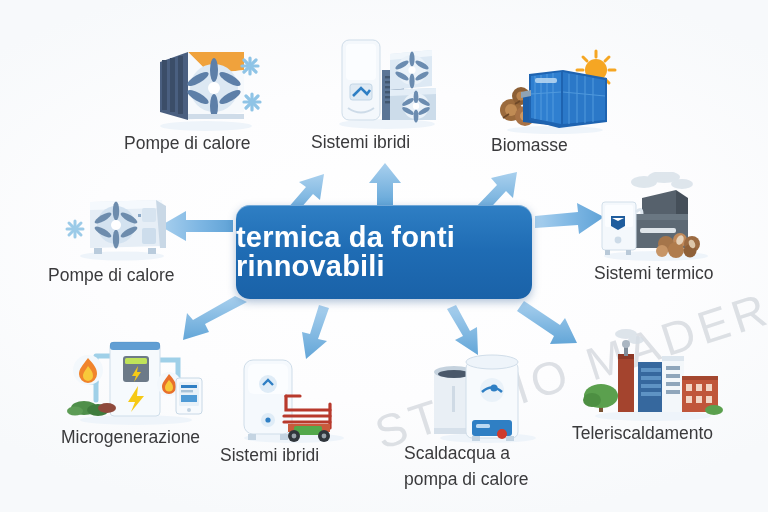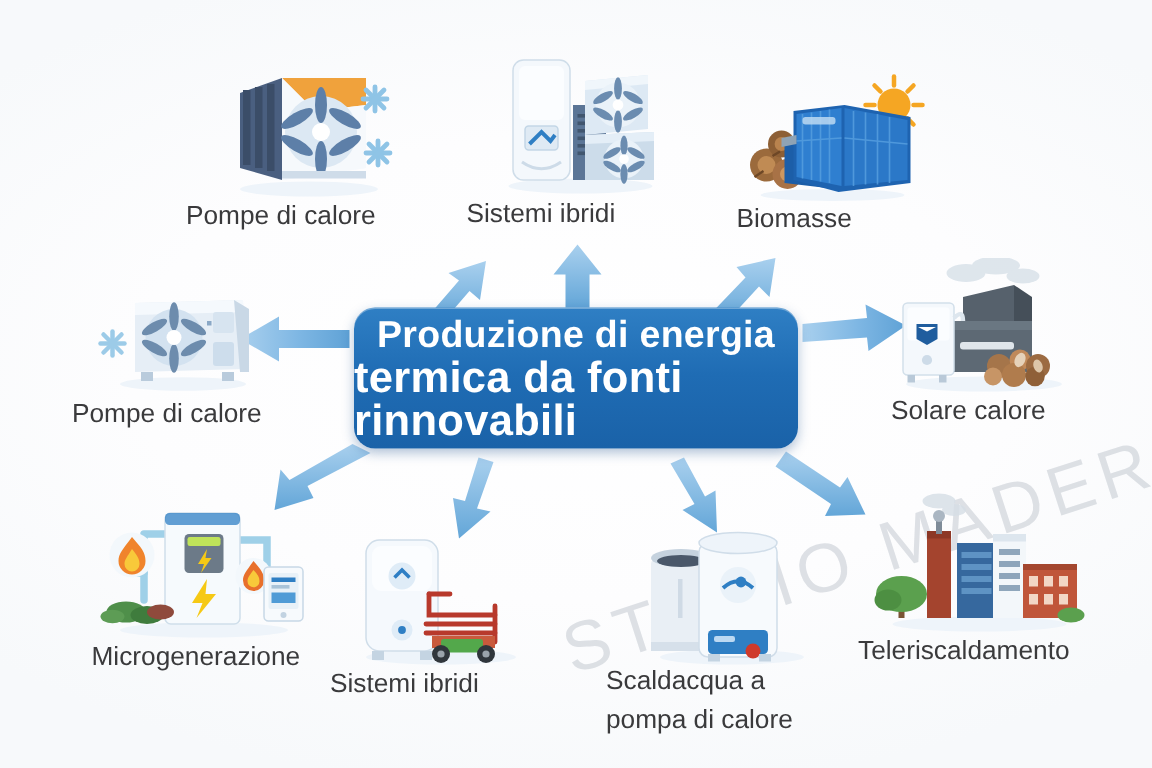--- a/index.html
+++ b/index.html
@@ -99,21 +99,20 @@
     </g>
 
     <g>
       <path d="M524,301 L560,325 L565,318 L577,343 L550,344 L554,336 L517,311 Z" fill="url(#agr2)"></path>
     </g>
   </svg>
 
   <div class="watermark">STUDIO MADERA</div>
 
   <div id="center-box">
-    <div class="l1">Produzione di energia</div>
     <div class="l2">termica da fonti rinnovabili</div>
   </div>
 
   <div class="node" style="left:148px;top:40px;">
     <svg width="118" height="92">
       <ellipse cx="58" cy="86" rx="46" ry="5" fill="#eef4fa"></ellipse>
       <path d="M12,22 L40,12 L40,80 L12,72 Z" fill="#4a5f80"></path>
       <path d="M40,12 L96,12 L96,72 L40,80 Z" fill="#f3f7fb"></path>
       <path d="M40,12 L96,12 L96,30 L62,34 Z" fill="#f0a23c"></path>
       <path d="M62,34 L96,30 L96,72 L40,80 L40,12 Z" fill="#f6f9fc" opacity=".95"></path>
@@ -306,21 +305,21 @@
         <circle cx="74" cy="72" r="8" fill="#a5754a"></circle>
           <circle cx="88" cy="68" r="7" fill="#c0895a"></circle>
         <circle cx="100" cy="72" r="8" fill="#9c6b42"></circle>
           <circle cx="84" cy="78" r="8" fill="#b07c4d"></circle>
         <circle cx="98" cy="79" r="6.5" fill="#8f6038"></circle>
           <circle cx="70" cy="79" r="6" fill="#c79566"></circle>
         <ellipse cx="88" cy="68" rx="3.4" ry="5" fill="#e6d2ba" transform="rotate(25 88 68)"></ellipse>
         <ellipse cx="100" cy="72" rx="3" ry="4.4" fill="#ddc6a9" transform="rotate(-20 100 72)"></ellipse>
       </g>
     </svg>
-    <div class="label" style="left:2px;top:90px;width:140px;">Solare calore</div>
+    <div class="label" style="left:2px;top:90px;width:140px;">Sistemi termico</div>
   </div>
 
   <div class="node" style="left:66px;top:330px;">
     <svg width="140" height="96">
       <ellipse cx="70" cy="90" rx="56" ry="5" fill="#eef4fa"></ellipse>
 
       <path d="M30,26 L30,70 M30,26 L46,26 M94,30 L112,30 L112,56 L104,56" stroke="#9fd0e8" stroke-width="5" fill="none" stroke-linecap="round"></path>
       <path d="M30,52 L22,52" stroke="#9fd0e8" stroke-width="5" fill="none" stroke-linecap="round"></path>
 
       <rect x="44" y="12" width="50" height="74" rx="4" fill="#f6fafd" stroke="#cfdeea"></rect>

